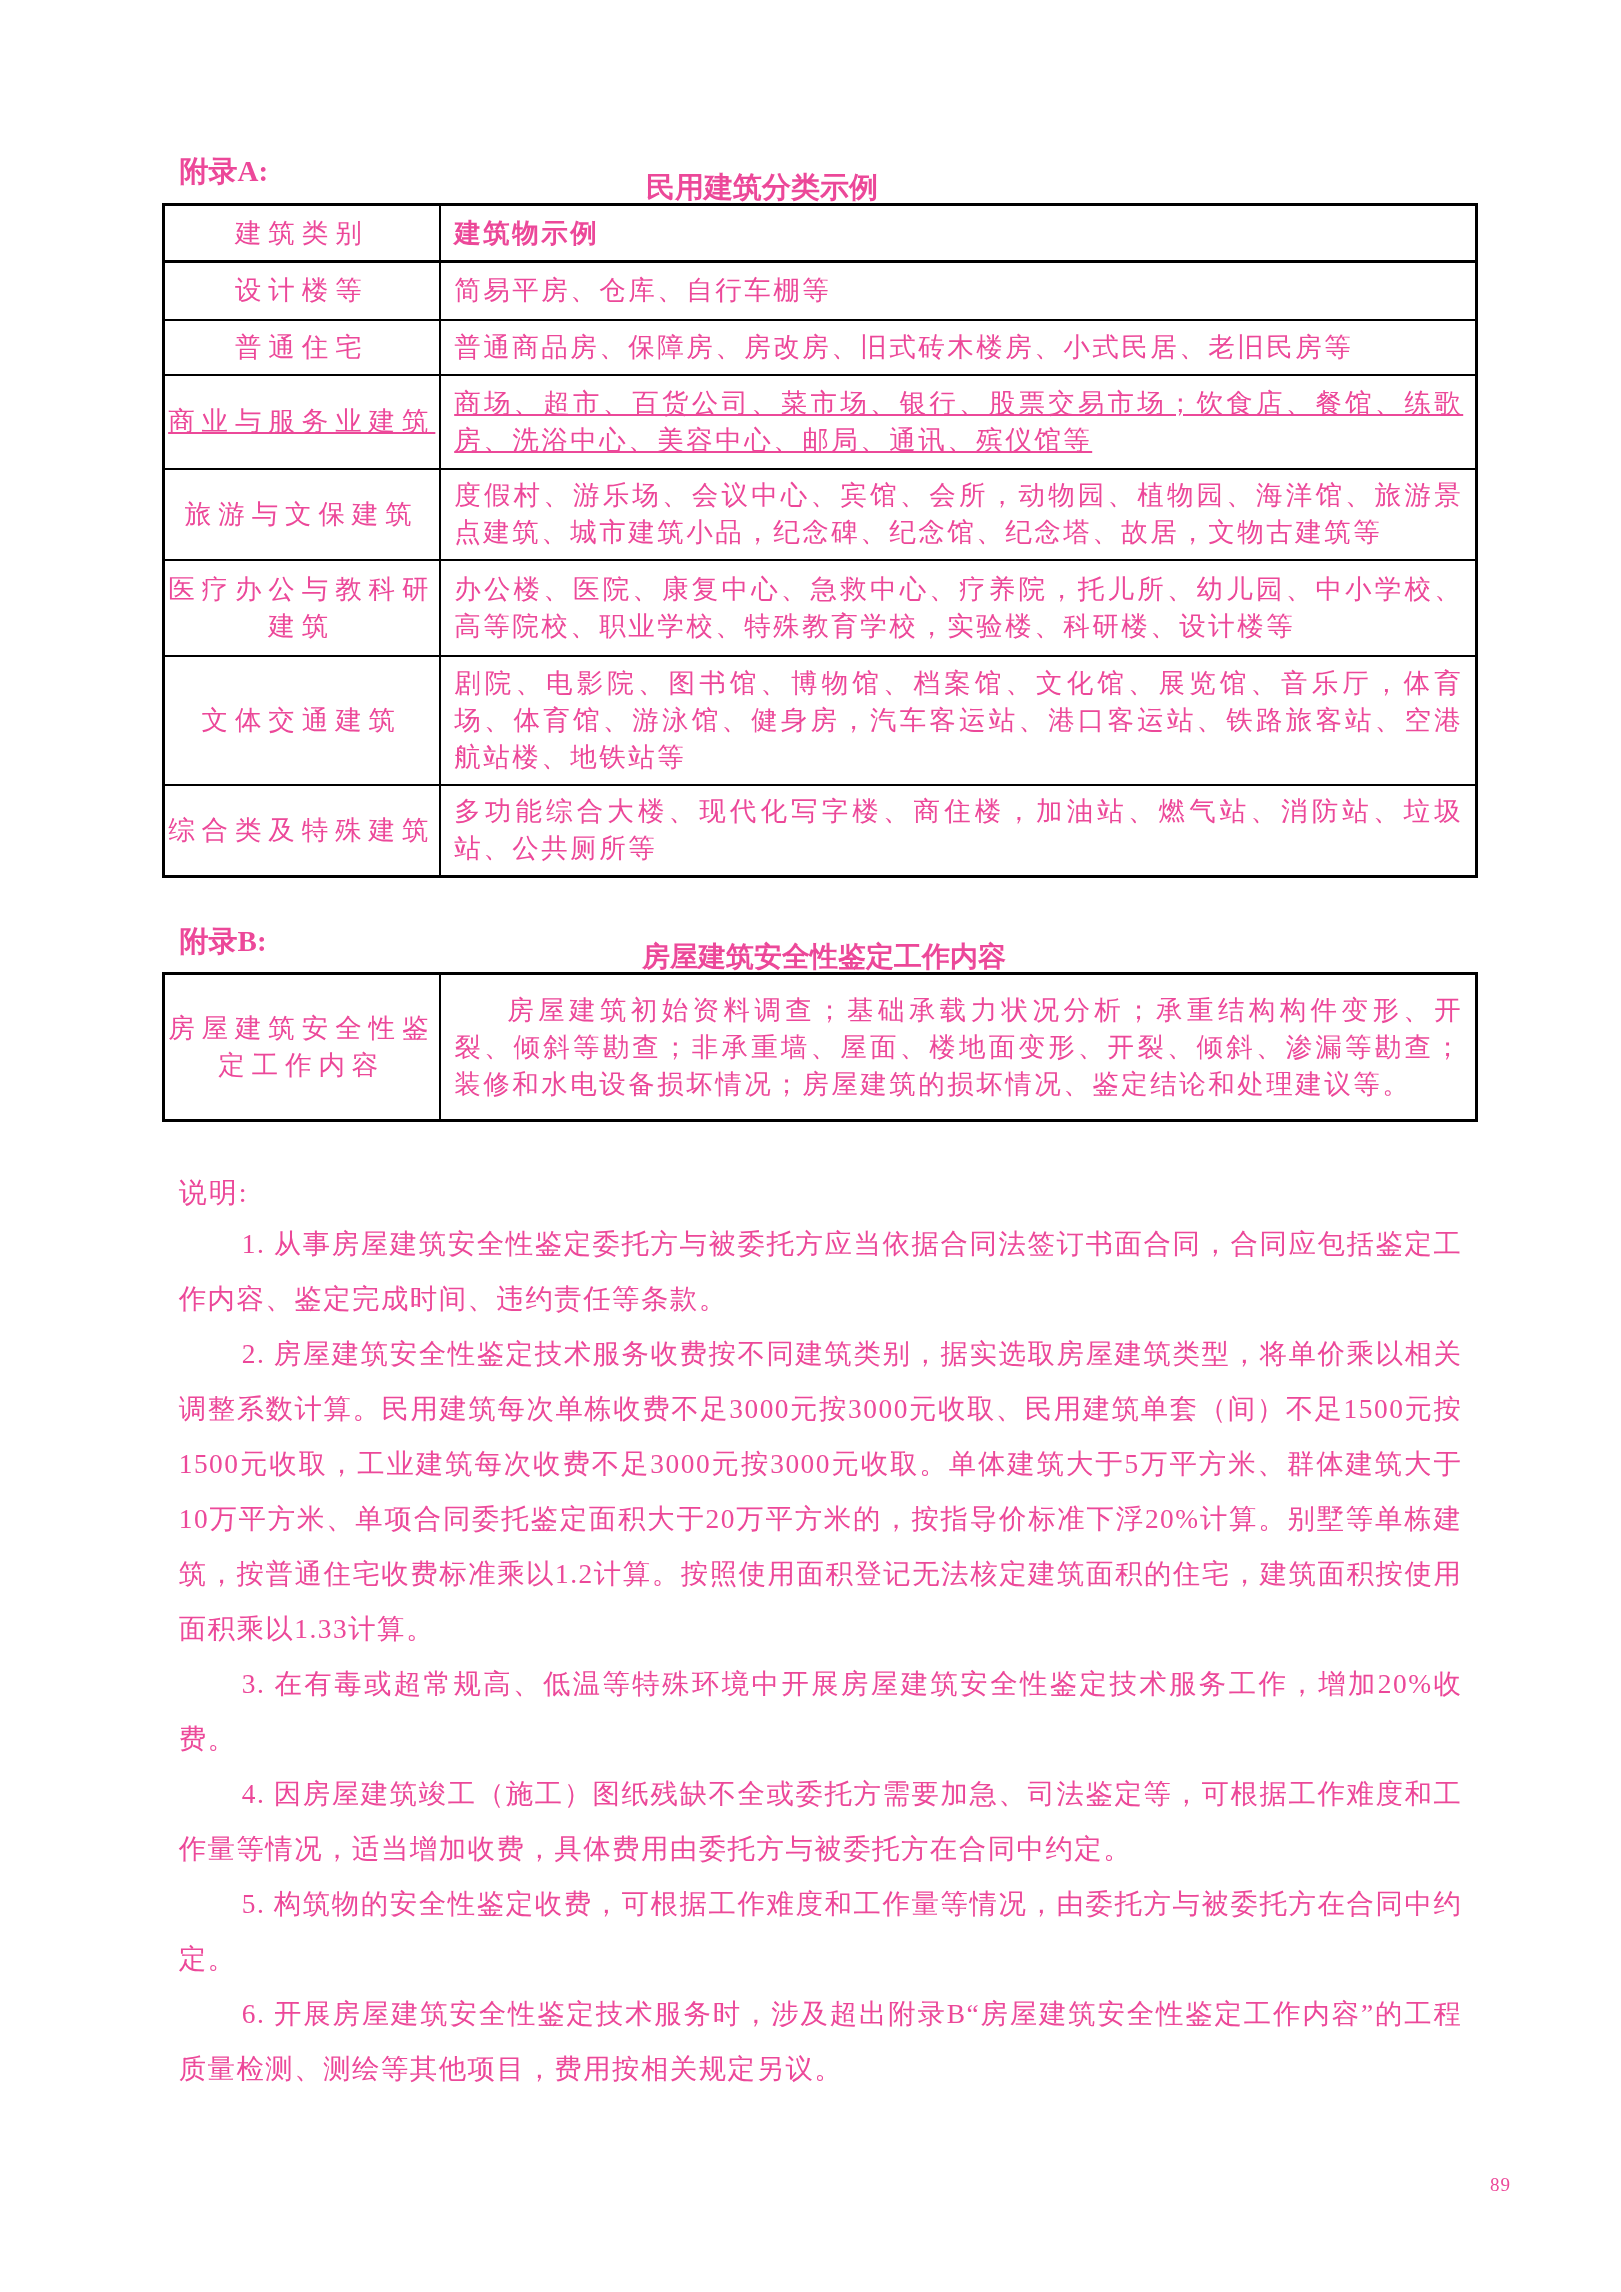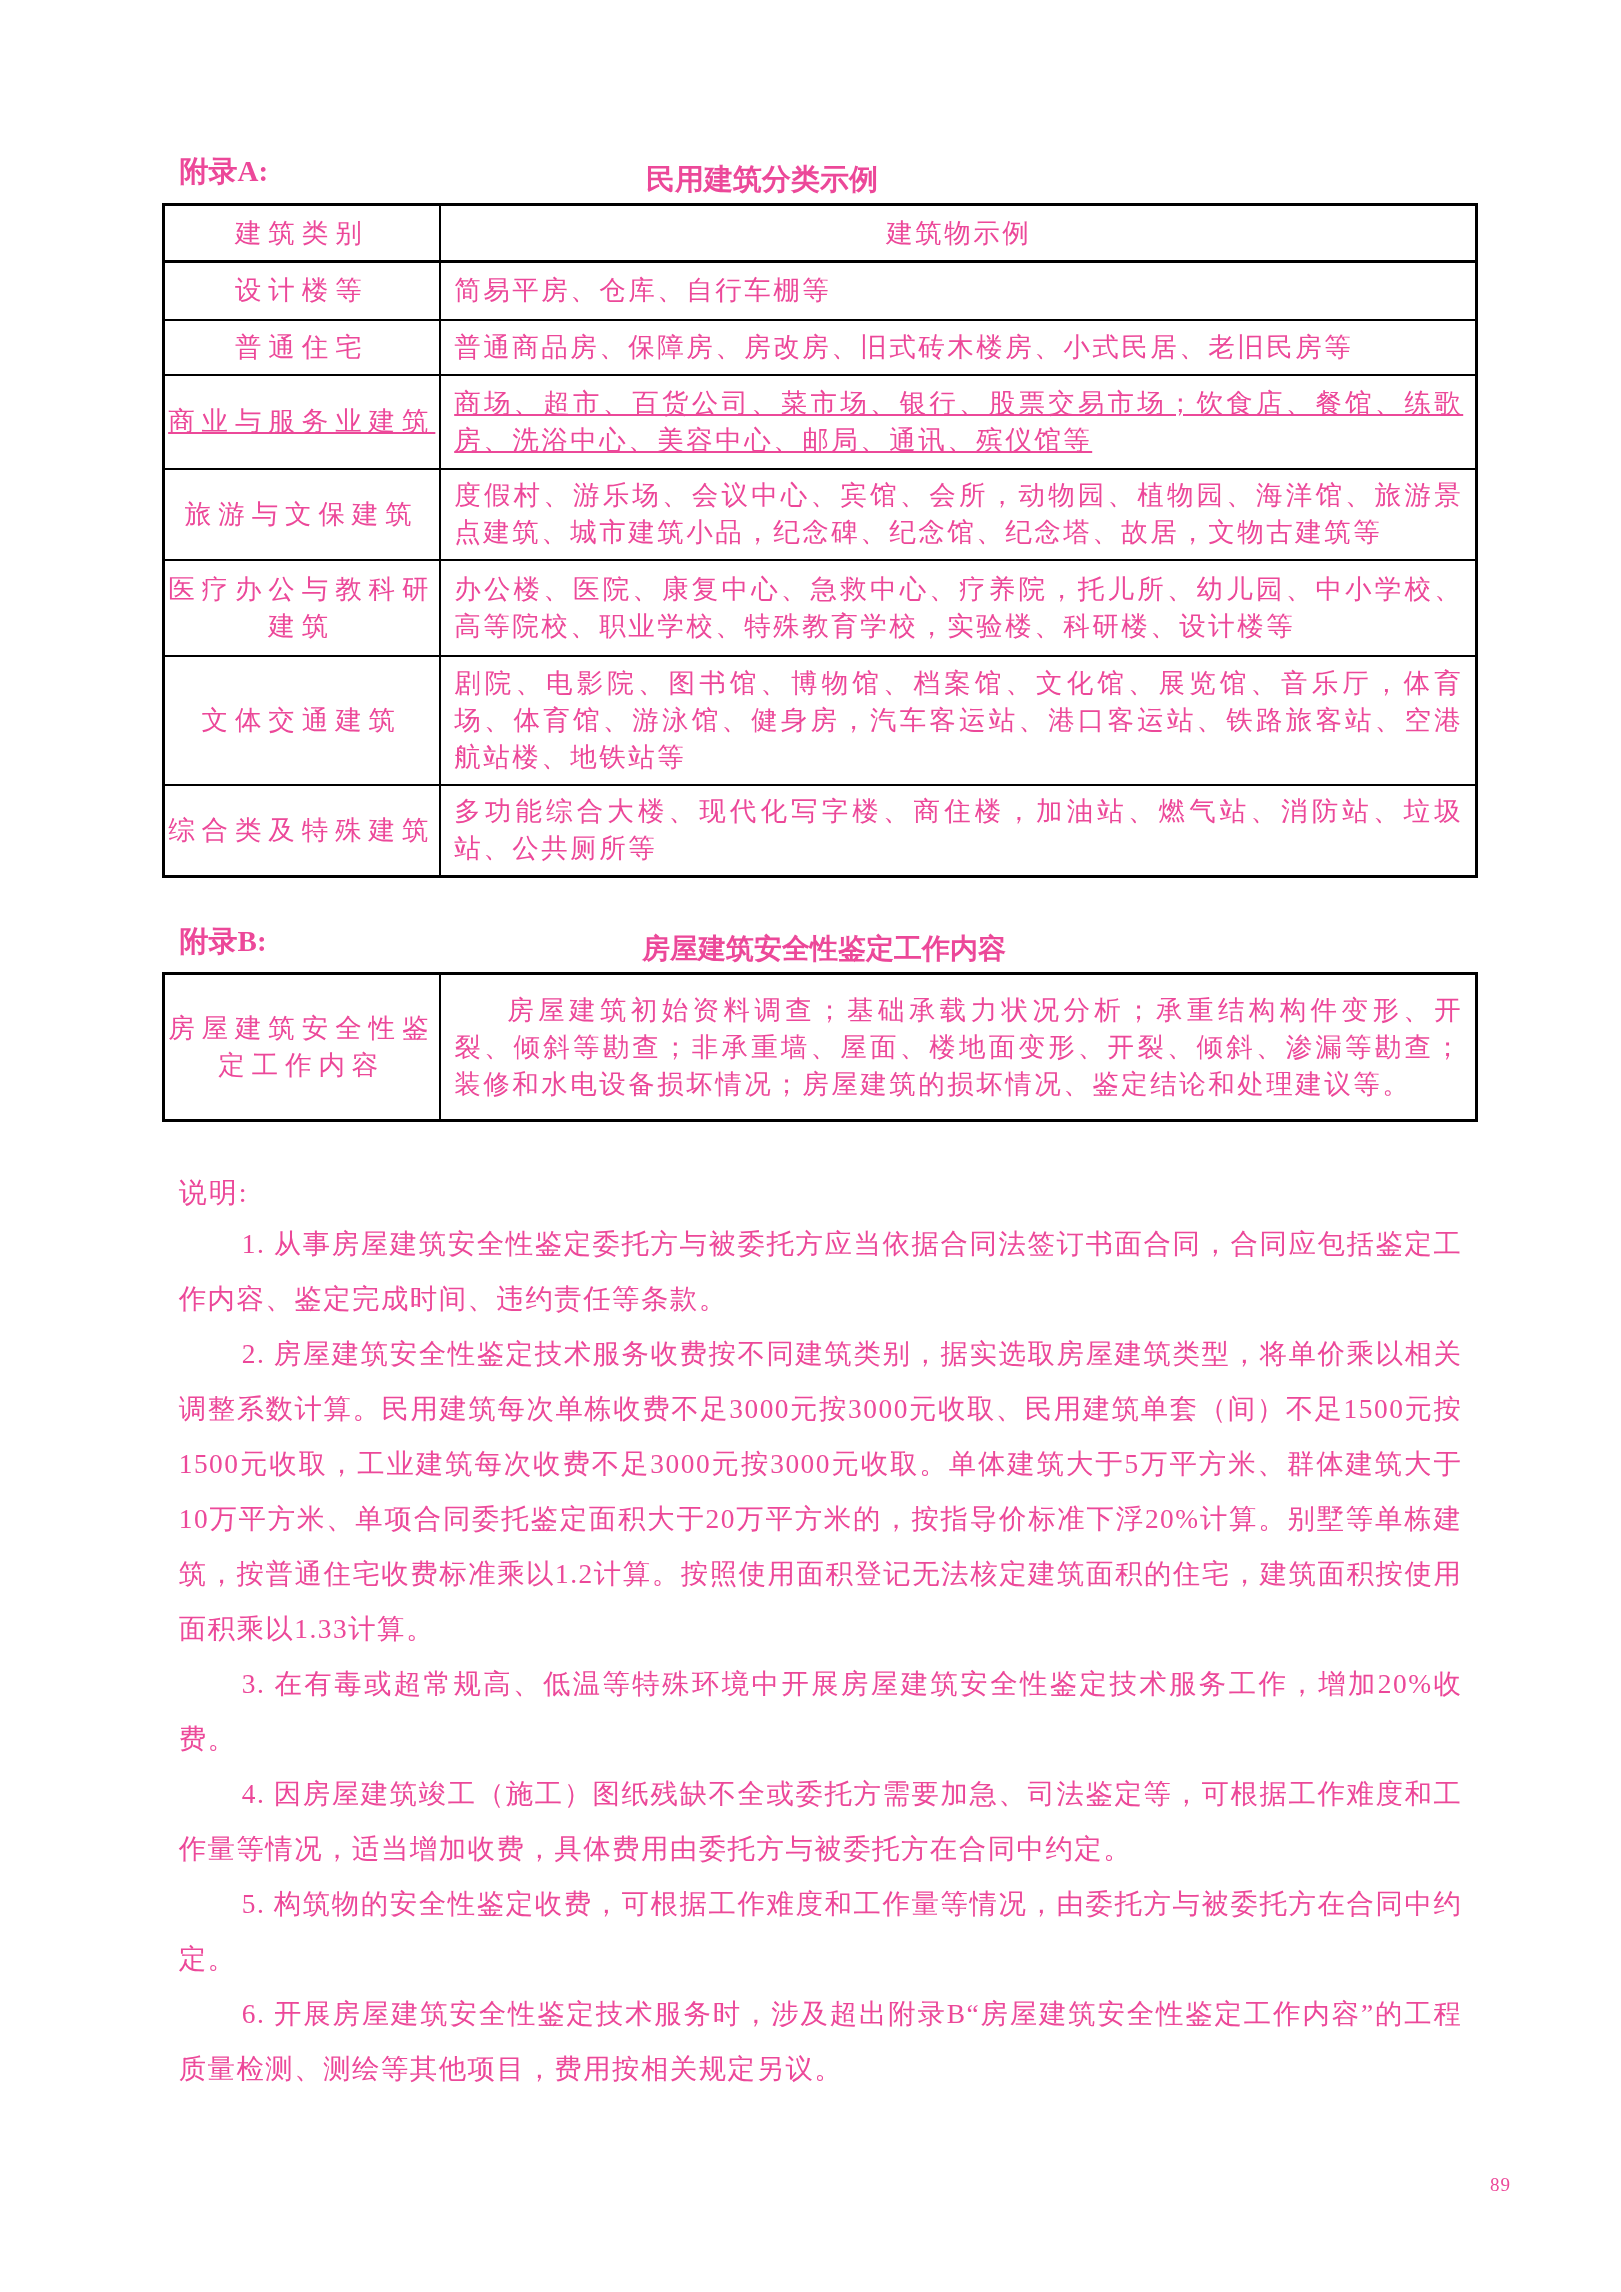--- a/index.html
+++ b/index.html
@@ -10,21 +10,21 @@
     font-family:"Liberation Serif","DejaVu Serif",serif;
     color:#ec4899;
     margin:0 auto;
     overflow:hidden;
   }
   .content{position:absolute;left:162px;width:1316px;}
 
   
   .app-heading{position:absolute;height:43px;width:100%;}
   .app-label{position:absolute;left:17.6px;top:0;font-size:29px;font-weight:bold;white-space:nowrap;}
-  .app-title{position:absolute;top:8px;font-size:29px;font-weight:bold;white-space:nowrap;}
+  .app-title{position:absolute;top:16px;font-size:29px;font-weight:bold;white-space:nowrap;}
   .app-heading-a{top:152px;}
   .app-heading-a .app-title{left:484px;}
   .app-heading-b{top:922px;}
   .app-heading-b .app-title{left:480px;font-size:28px;}
 
   
   table.doc{
     border-collapse:collapse;
     width:100%;
     table-layout:fixed;
@@ -79,21 +79,21 @@
 
     <div class="app-heading app-heading-a">
       <span class="app-label">附录A:</span>
       <span class="app-title">民用建筑分类示例</span>
     </div>
 
     <table class="doc tbl-a">
       <tbody>
         <tr class="row-hd">
           <th class="col-cat">建筑类别</th>
-          <th class="col-ex" style="text-align:center;text-indent:0;">建筑物示例</th>
+          <th class="col-ex" style="text-indent:0;font-weight:bold;">建筑物示例</th>
         </tr>
         <tr class="row-1">
           <td class="col-cat">设计楼等</td>
           <td class="col-ex">简易平房、仓库、自行车棚等</td>
         </tr>
         <tr class="row-2">
           <td class="col-cat">普通住宅</td>
           <td class="col-ex">普通商品房、保障房、房改房、旧式砖木楼房、小式民居、老旧民房等</td>
         </tr>
         <tr class="row-3">

